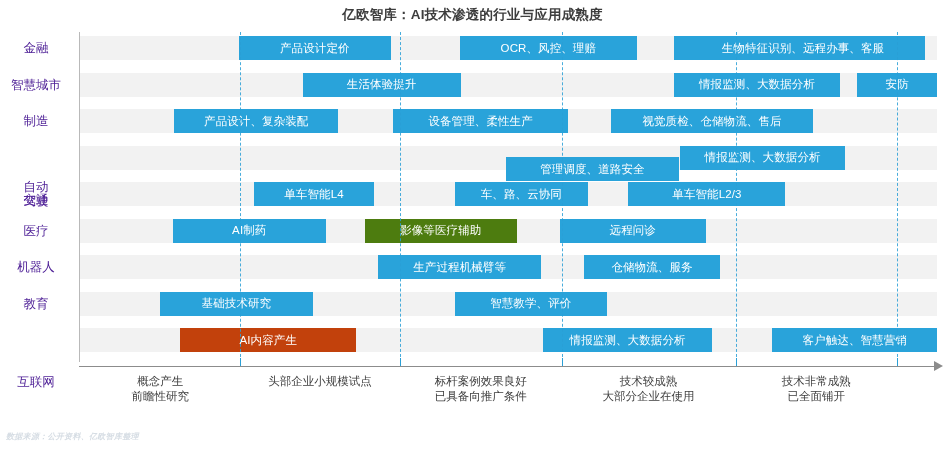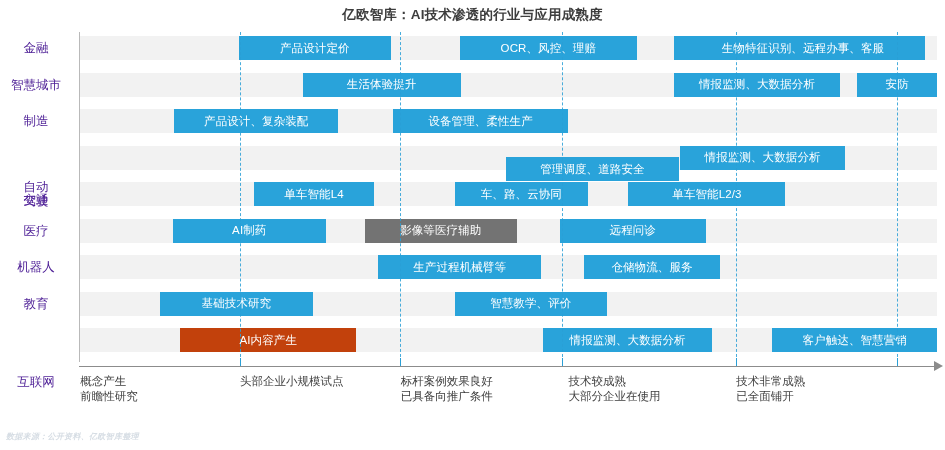--- a/index.html
+++ b/index.html
@@ -121,21 +121,21 @@
   .xtick {
     position: absolute;
     top: 358px;
     width: 0;
     height: 8px;
     border-left: 1.4px solid #2a9fd6;
   }
   .xstage {
     position: absolute;
     top: 374px;
-    text-align: left;
+    text-align: center;
     font-size: 11.5px;
     color: #3d3d3d;
     line-height: 15px;
     width: 160px;
   }
   .source {
     position: absolute;
     left: 6px;
     bottom: 8px;
     font-size: 8px;
@@ -177,27 +177,28 @@
     </div>
   <div class="bars">
       <div class="bar" style="left: 158.545px; width: 152.546px; top: 4px; background: rgb(41, 163, 218);">产品设计定价</div>
       <div class="bar" style="left: 379.651px; width: 177.399px; top: 4px; background: rgb(41, 163, 218);">OCR、风控、理赔</div>
       <div class="bar" style="left: 593.901px; width: 251.101px; top: 4px; background: rgb(41, 163, 218); padding-left: 7px;">生物特征识别、远程办事、客服</div>
       <div class="bar" style="left: 222.82px; width: 157.688px; top: 40.5px; background: rgb(41, 163, 218);">生活体验提升</div>
       <div class="bar" style="left: 593.901px; width: 166.258px; top: 40.5px; background: rgb(41, 163, 218);">情报监测、大数据分析</div>
       <div class="bar" style="left: 777.299px; width: 79.701px; top: 40.5px; background: rgb(41, 163, 218);">安防</div>
       <div class="bar" style="left: 94.27px; width: 164px; top: 77px; background: rgb(41, 163, 218);">产品设计、复杂装配</div>
       <div class="bar" style="left: 312.805px; width: 175.685px; top: 77px; background: rgb(41, 163, 218);">设备管理、柔性生产</div>
+      <div class="bar" style="left: 531.34px; width: 201.395px; top: 77px; background: rgb(41, 163, 218);">视觉质检、仓储物流、售后</div>
       <div class="bar" style="left: 425.929px; width: 173px; top: 125px; background: rgb(41, 163, 218);">管理调度、道路安全</div>
       <div class="bar" style="left: 599.9px; width: 165.401px; top: 113.5px; background: rgb(41, 163, 218);">情报监测、大数据分析</div>
       <div class="bar" style="left: 173.971px; width: 119.98px; top: 150px; background: rgb(41, 163, 218);">单车智能L4</div>
       <div class="bar" style="left: 374.509px; width: 133.692px; top: 150px; background: rgb(41, 163, 218);">车、路、云协同</div>
       <div class="bar" style="left: 548.48px; width: 156.831px; top: 150px; background: rgb(41, 163, 218);">单车智能L2/3</div>
       <div class="bar" style="left: 92.556px; width: 153.403px; top: 186.5px; background: rgb(41, 163, 218);">AI制药</div>
-      <div class="bar" style="left: 284.524px; width: 152.546px; top: 186.5px; background: #737373;">影像等医疗辅助</div>
+      <div class="bar" style="left: 284.524px; width: 152.546px; top: 186.5px; background: #4d7c0f;">影像等医疗辅助</div>
       <div class="bar" style="left: 479.92px; width: 145.69px; top: 186.5px; background: rgb(41, 163, 218);">远程问诊</div>
       <div class="bar" style="left: 298.236px; width: 162.83px; top: 223px; background: rgb(41, 163, 218);">生产过程机械臂等</div>
       <div class="bar" style="left: 503.916px; width: 136.263px; top: 223px; background: rgb(41, 163, 218);">仓储物流、服务</div>
       <div class="bar" style="left: 79.701px; width: 153.403px; top: 259.5px; background: rgb(41, 163, 218);">基础技术研究</div>
       <div class="bar" style="left: 374.509px; width: 152.546px; top: 259.5px; background: rgb(41, 163, 218);">智慧教学、评价</div>
       <div class="bar" style="left: 100.269px; width: 176px; top: 296px; background: #c2410c;">AI内容产生</div>
       <div class="bar" style="left: 462.78px; width: 169.686px; top: 296px; background: rgb(41, 163, 218);">情报监测、大数据分析</div>
       <div class="bar" style="left: 692.456px; width: 164.544px; top: 296px; background: rgb(41, 163, 218);">客户触达、智慧营销</div>
     </div>
   <div class="divider-lines">

